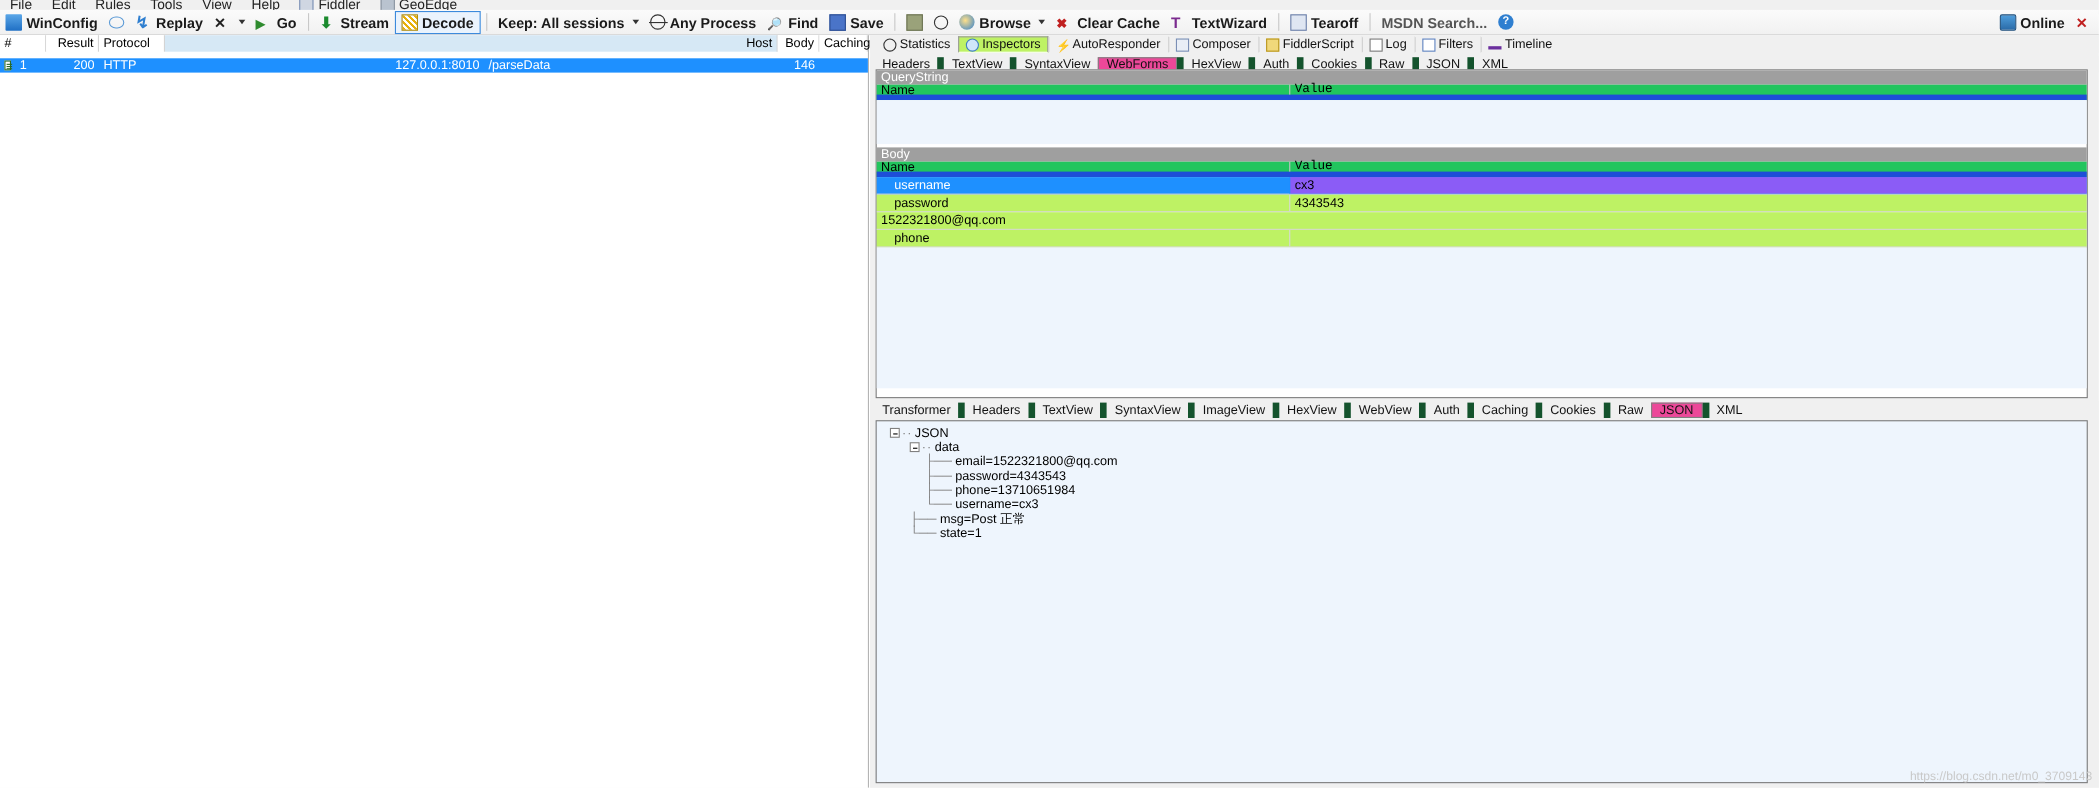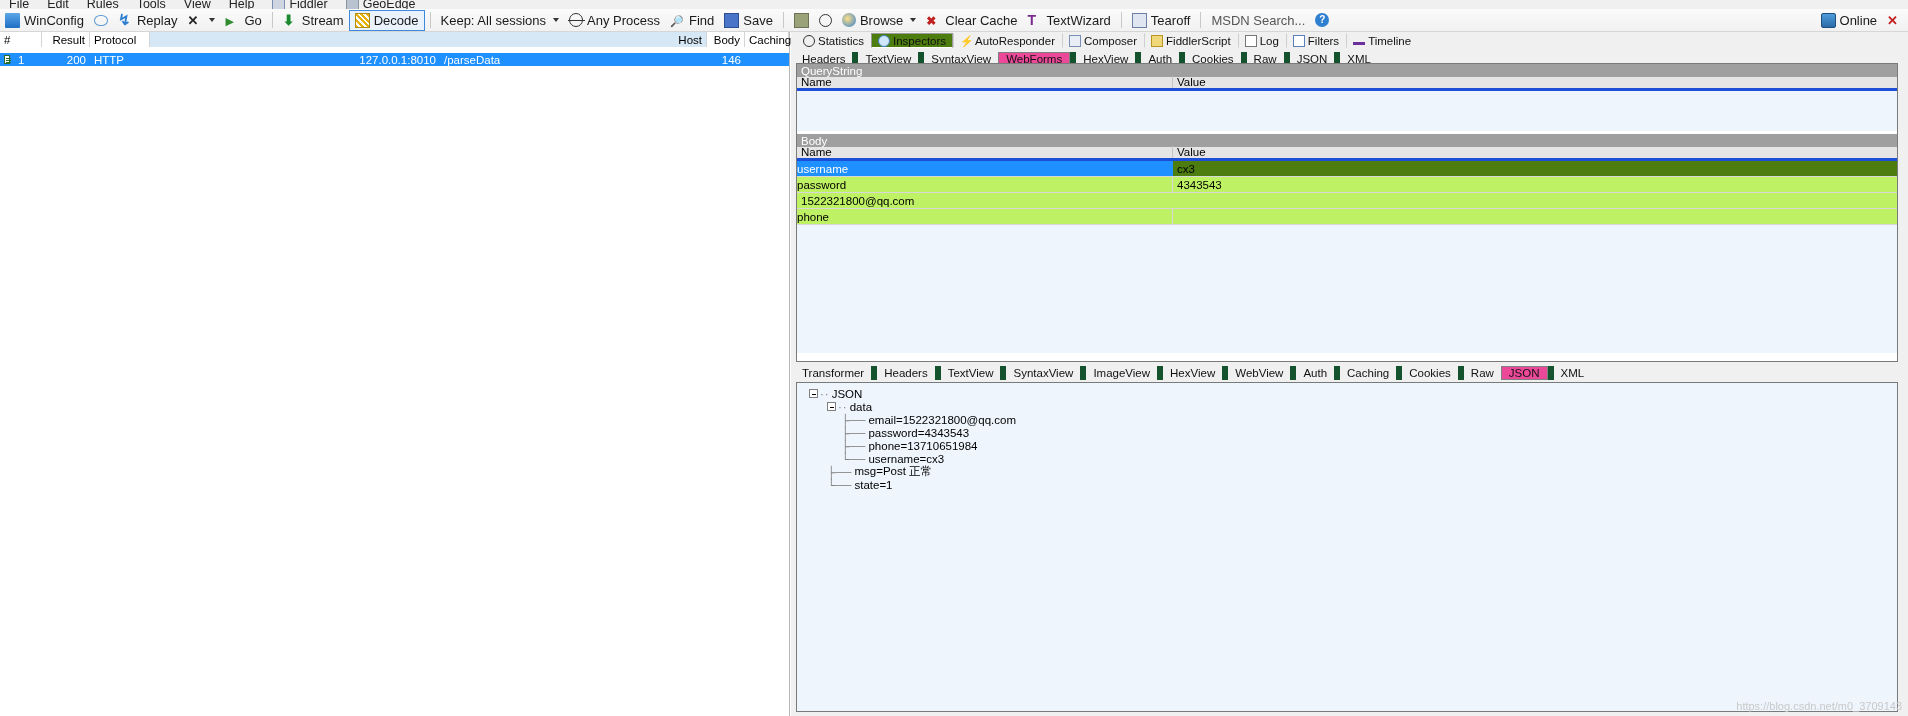--- a/index.html
+++ b/index.html
@@ -27,21 +27,21 @@
 
   
   #toolbar {
     position: absolute; top: 9px; left: 0; width: 1908px; height: 23px;
     background: linear-gradient(#fbfbfb, #f1f1f1);
     border-bottom: 1px solid #d6d6d6;
     display: flex; align-items: center;
     font-size: 13px; color: #1a1a1a;
     white-space: nowrap;
   }
-  .tbtn { display: flex; align-items: center; gap: 4px; padding: 0 5px; height: 21px; white-space: nowrap; }
+  .tbtn { display: flex; align-items: center; gap: 4px; padding: 0 5px; height: 21px; white-space: nowrap; font-weight: bold; }
   .tbtn.boxed { border: 1px solid #3c8adc; background: #eaf3fd; }
   .tsep { width: 1px; height: 16px; background: #c8c8c8; margin: 0 5px; }
   .caret { width: 0; height: 0; border-left: 3.5px solid transparent; border-right: 3.5px solid transparent; border-top: 4px solid #333; margin-left: 3px; }
   .ico { width: 15px; height: 15px; display: inline-block; position: relative; flex: 0 0 auto; }
 
   
   .ico-winconfig { background: linear-gradient(#5ba7e8,#1f6fc4); border-radius: 1px; }
   .ico-bubble { width: 14px; height: 11px; border: 1.6px solid #5b9ad6; border-radius: 7px/6px; }
   .ico-replay::before { content: "↯"; color: #2f7fd0; font-size: 15px; line-height: 14px; font-weight: bold; }
   .ico-x::before { content: "✕"; color: #222; font-size: 13px; line-height: 15px; font-weight: bold; }
@@ -111,21 +111,21 @@
     display: flex; align-items: flex-end; height: 16px;
     background: #f0f0f0; font-size: 11.5px; padding-left: 5px;
   }
   .tab {
     display: flex; align-items: center; gap: 3px;
     height: 15px; padding: 0 6px;
     border: 1px solid transparent;
     color: #111; white-space: nowrap;
   }
   .tab + .tab { border-left: 1px solid #cfcfcf; }
-  .tab.active { background: #4d7c0f; border: 1px solid #9a9a9a; border-bottom-color: #ffffff; }
+  .tab.active { background: #bef264; border: 1px solid #9a9a9a; border-bottom-color: #ffffff; }
   .tico { width: 12px; height: 12px; display:inline-block; flex: 0 0 auto; }
   .tico-stats { border: 1.4px solid #333; border-radius: 50%; }
   .tico-insp { border: 1.5px solid #3f7fc0; border-radius: 50%; background: #cfe6f8; }
   .tico-ar::before { content:"⚡"; color:#555; font-size:11px; }
   .tico-comp { background:#e9eef6; border:1px solid #7b8fb5; }
   .tico-fs { background:#f0d87a; border:1px solid #b8961f; }
   .tico-log { background:#fff; border:1px solid #777; }
   .tico-filters { background:#fff; border:1.4px solid #5b7fbd; }
   .tico-time { height: 3px; margin-top: 5px; background:#6b2f9e; }
 
@@ -139,29 +139,29 @@
   .subtab + .subtab { border-left: 6px solid #14532d; }
   .subtab.active { border: 1px solid #808080; background: #ec4899; }
 
   
   #webforms { position: absolute; top: 31px; left: 5px; width: 1102px; height: 299px;
     background:#fff; border: 1.5px solid #7a7a7a; }
   .section-hdr {
     height: 13px; background: #9f9f9f; color: #ffffff; font-size: 11.5px;
     display: flex; align-items: center; padding-left: 4px;
   }
-  .nv-head { display: flex; height: 14px; background: #e5e5e5; font-size: 11.5px; border-bottom: 3px solid #1d4ed8; align-items: flex-end; }
+  .nv-head { display: flex; height: 14px; background: #22c55e; font-size: 11.5px; border-bottom: 5px solid #1d4ed8; }
   .nv-head .c1 { width: 376px; padding-left: 4px; display:flex; align-items:center; border-right: 1px solid #c4c4c4; }
-  .nv-head .c2 { flex: 1 1 auto; padding-left: 4px; display:flex; align-items:center; }
+  .nv-head .c2 { flex: 1 1 auto; padding-left: 4px; display:flex; align-items:center;font-family:Liberation Mono, monospace; }
   .nv-row { display: flex; height: 16px; font-size: 11.5px; border-bottom: 1px solid #d8d8d8; background:#bef264; }
-  .nv-row .c1 { width: 376px; padding-left: 0; display:flex; align-items:center; border-right: 1px solid #d8d8d8; }
+  .nv-row .c1 { width: 376px; padding-left: 16px; display:flex; align-items:center; border-right: 1px solid #d8d8d8; }
   .nv-row .c2 { flex: 1 1 auto; padding-left: 4px; display:flex; align-items:center; }
   .nv-row.sel { background: #1e90ff; color: #ffffff; }
   .nv-row.sel .c1 { border-right: 1px solid #1e90ff; }
-  .nv-row.sel .c2 { background: #4d7c0f; color: #000; }
+  .nv-row.sel .c2 { background: #8b5cf6; color: #000; }
   .nv-empty { height: 40px; background: #eef5fd; }
   .nv-fill  { background: #eef5fd; }
 
   
   #bottom { position: absolute; top: 333px; left: 0; width: 1117px; height: 351px; background:#f0f0f0; }
   #jsontree { position: absolute; top: 17px; left: 5px; width: 1102px; height: 330px;
     background:#eef5fd; border: 1.5px solid #7a7a7a; font-size: 11.5px; padding-top: 4px; }
   .tnode { display: flex; align-items: center; height: 13px; white-space: nowrap; }
   .tbox {
     width: 9px; height: 9px; border: 1px solid #808080; background: #fff;

